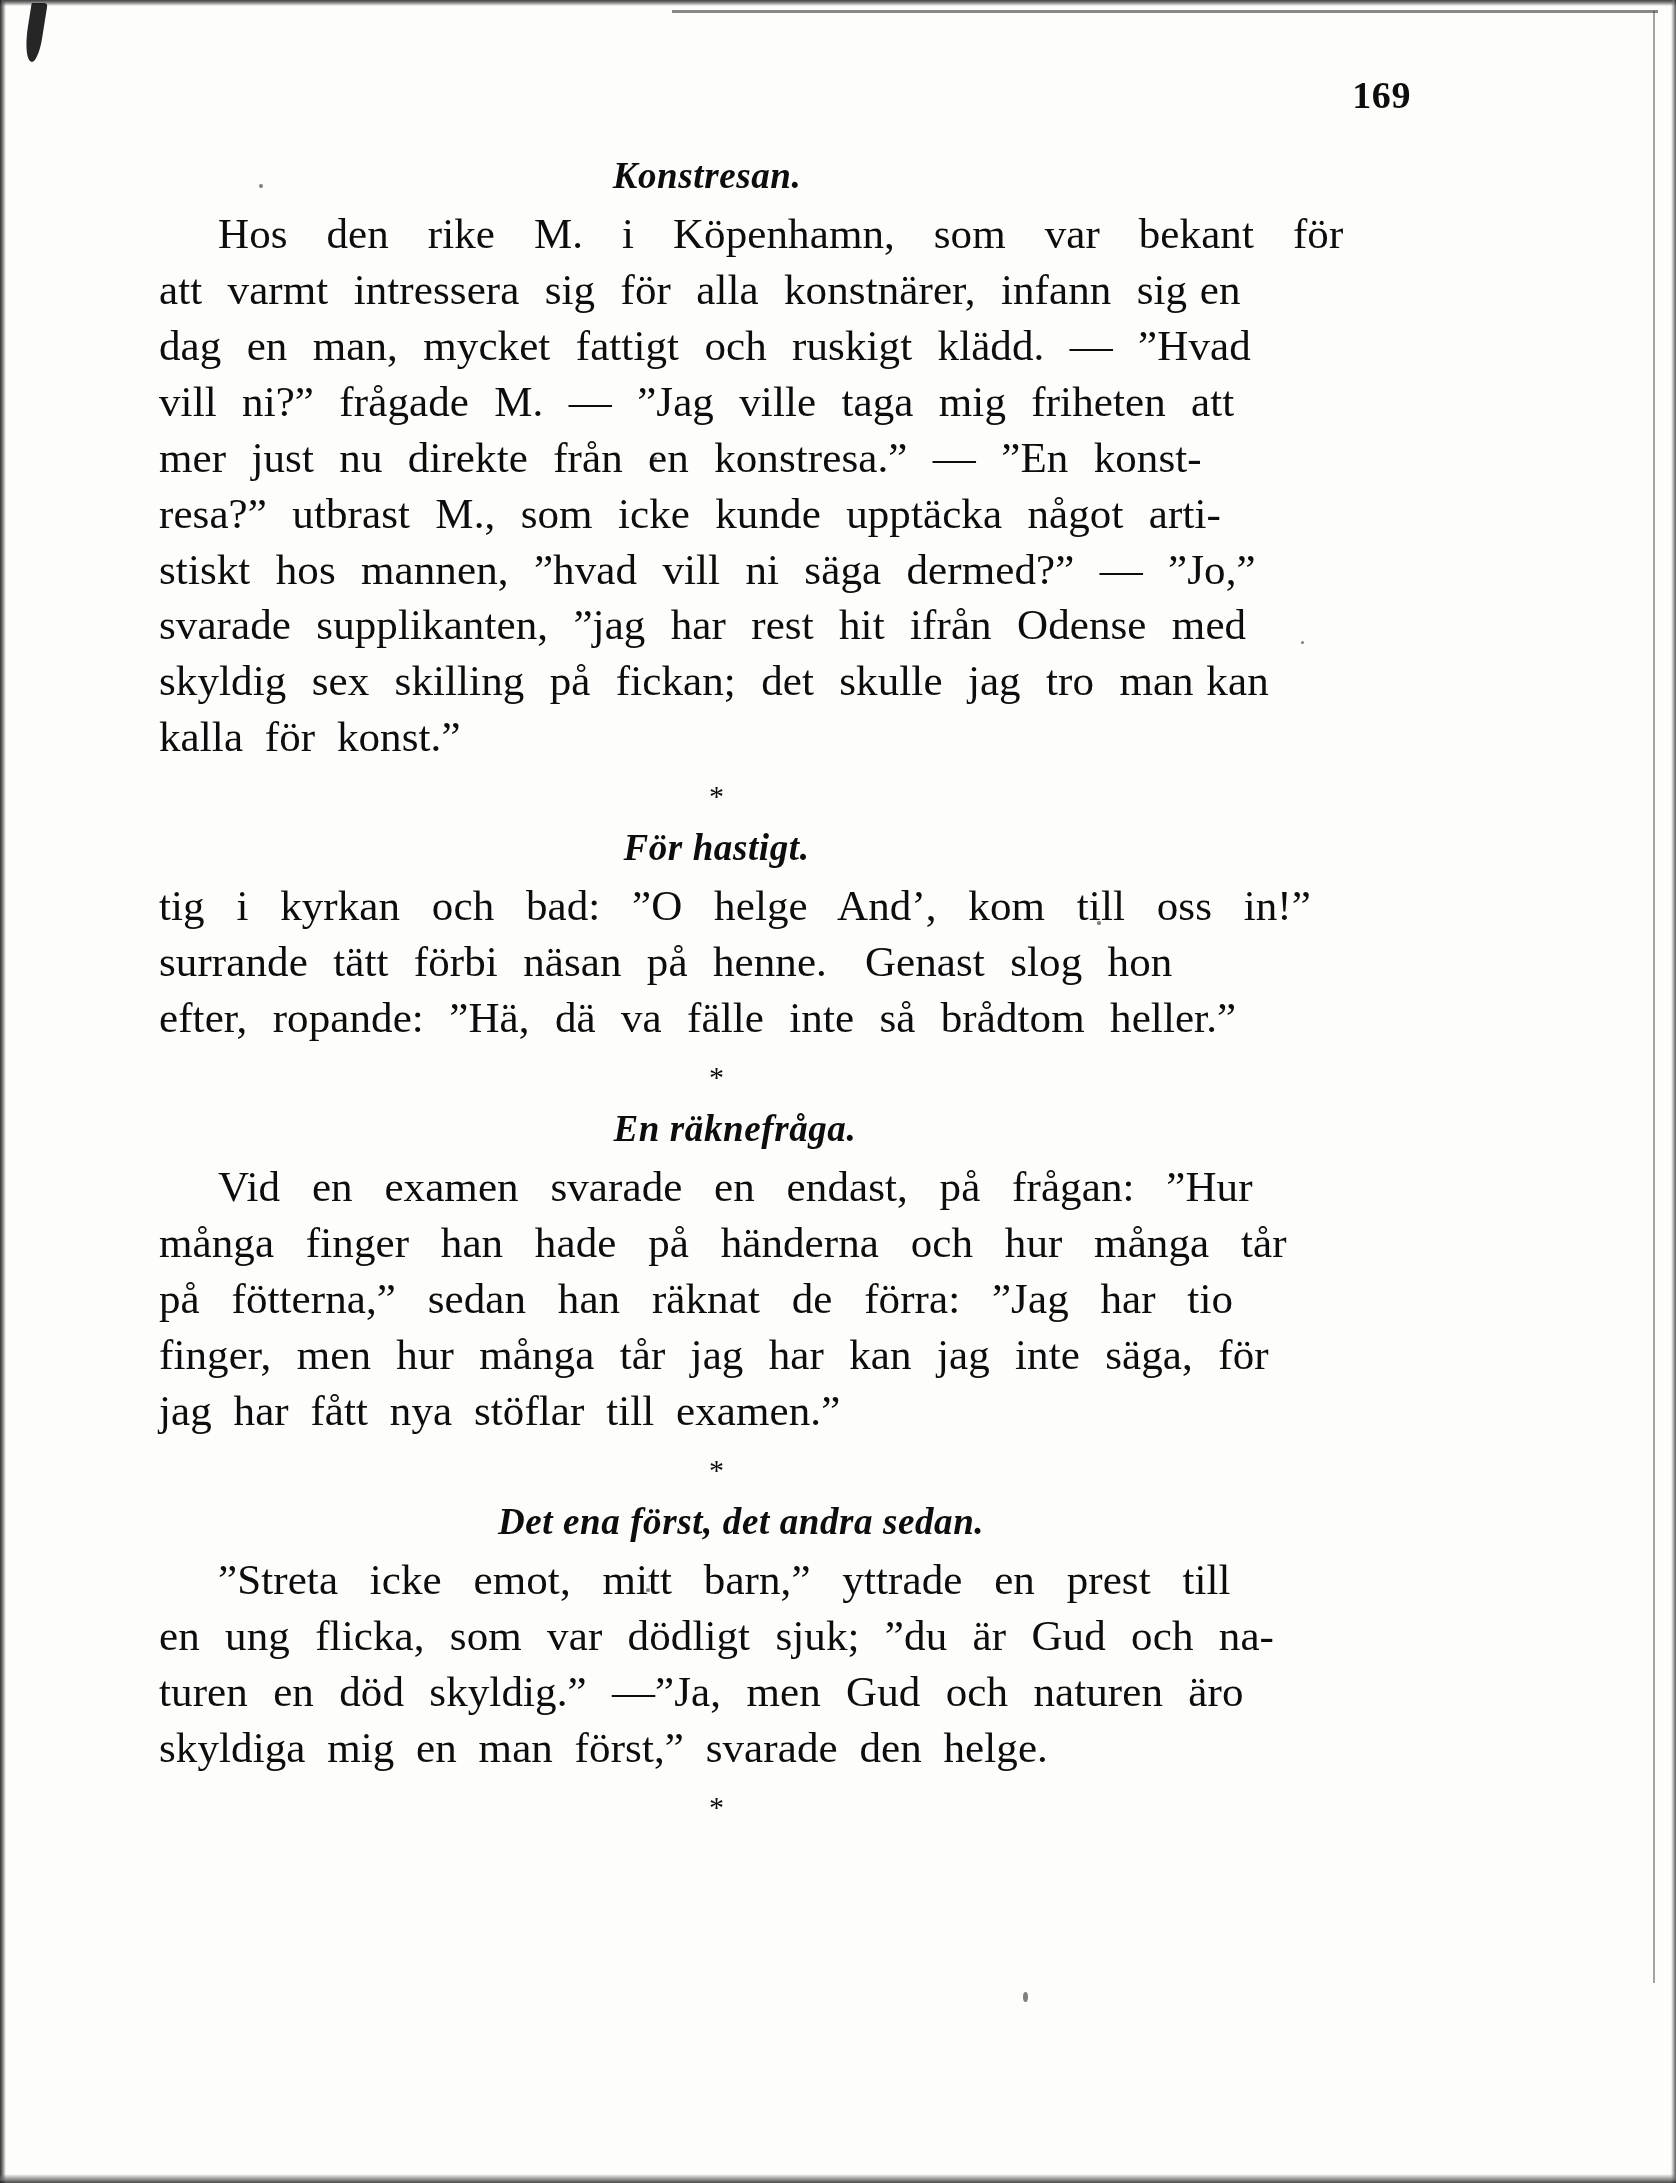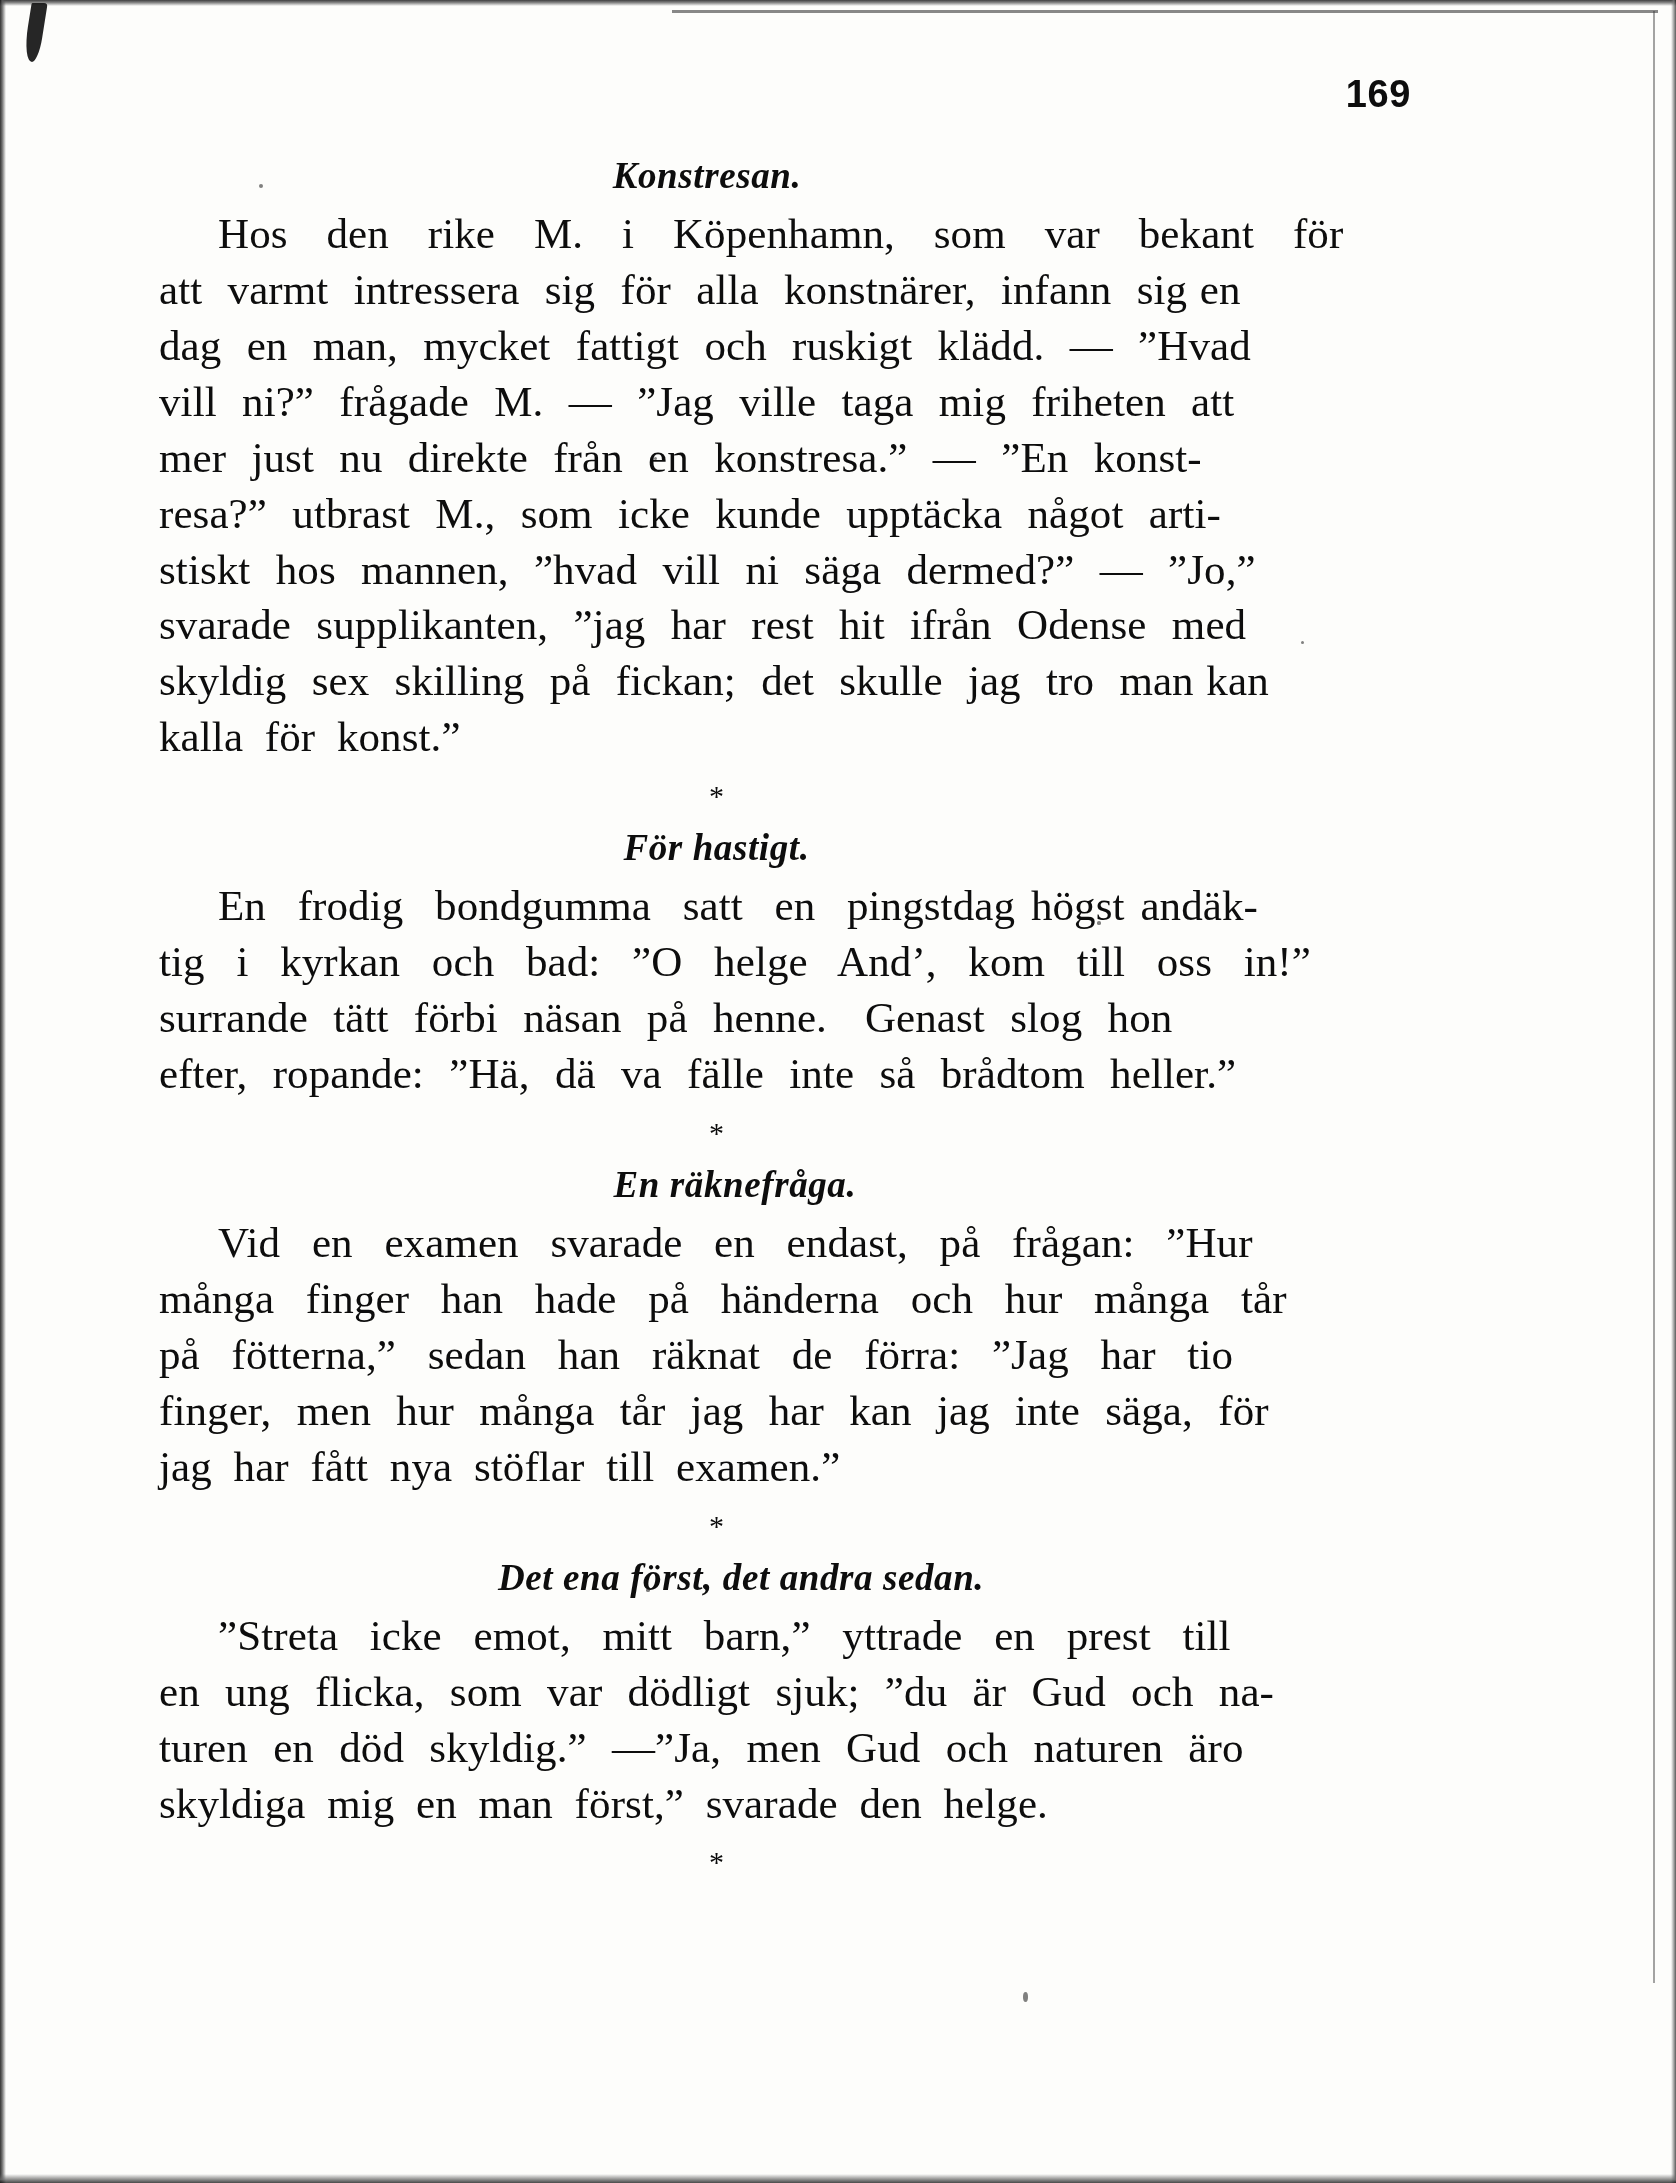--- a/index.html
+++ b/index.html
@@ -74,21 +74,21 @@
   }
 
   
   .folio {
     position: absolute;
     top: 73px;
     right: 265px;
     font-size: 38px;
     font-weight: 700;
     letter-spacing: 0.6px;
-    font-family: Liberation Sans, sans-serif;
+    font-family: Liberation Serif, serif;
   }
 
   
   .column {
     position: absolute;
     left: 159px;
     top: 154px;
     width: 1158px;
   }
 
@@ -181,21 +181,20 @@
         <span class="line j3">skyldig  sex  skilling  på  fickan;  det  skulle  jag  tro  man kan</span>
         <span class="line j4">kalla  för  konst.”</span>
       </div>
     </div>
 
     <div class="divider">*</div>
 
     <div class="anecdote">
       <div class="heading h-forhastigt">För hastigt.</div>
       <div class="body-lines">
-        <span class="line indent j2">En  frodig  bondgumma  satt  en  pingstdag högst andäk-</span>
         <span class="line j2">tig  i  kyrkan  och  bad:  ”O  helge  And’,  kom  till  oss  in!”</span>
         <span class="line j3">surrande  tätt  förbi  näsan  på  henne.   Genast  slog  hon</span>
         <span class="line j3">efter,  ropande:  ”Hä,  dä  va  fälle  inte  så  brådtom  heller.”</span>
       </div>
     </div>
 
     <div class="divider">*</div>
 
     <div class="anecdote">
       <div class="heading h-raknefraga">En räknefråga.</div>

